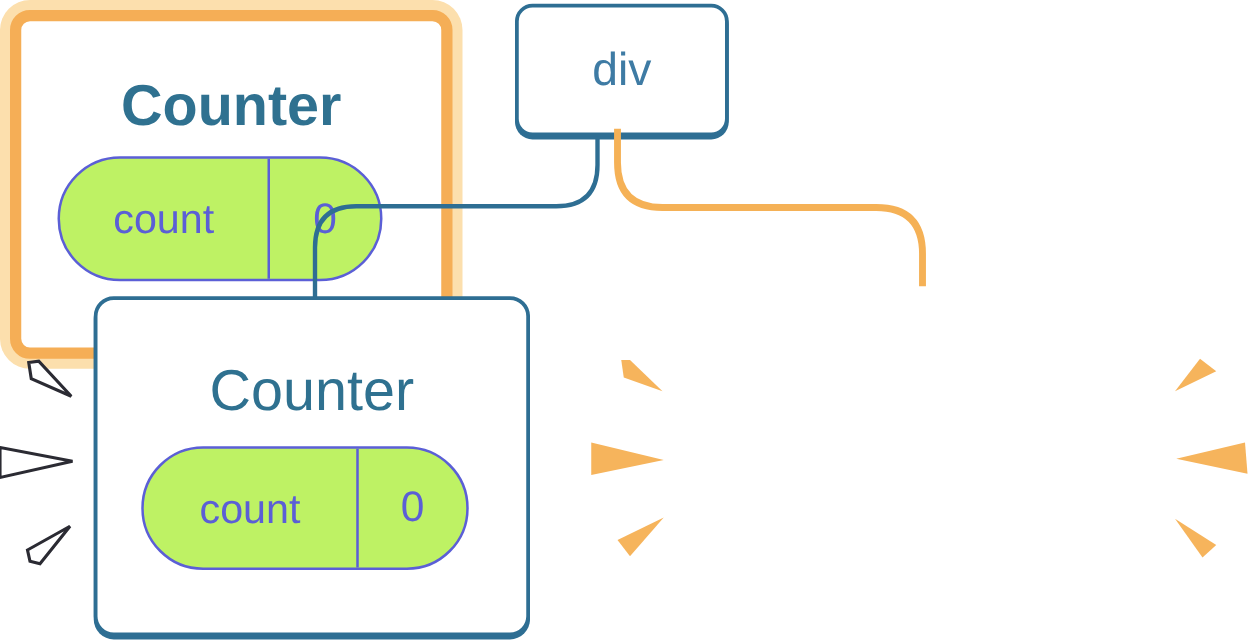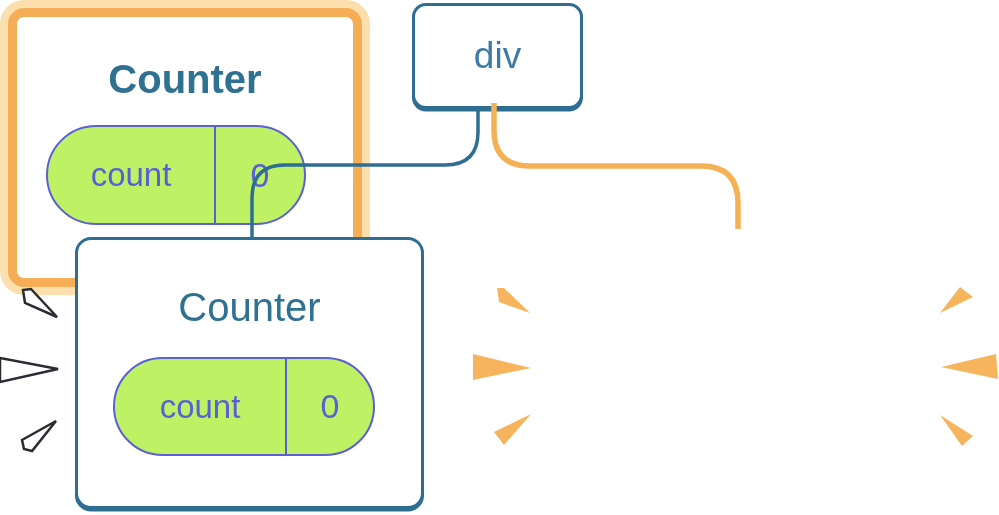--- a/index.html
+++ b/index.html
@@ -16,21 +16,21 @@
 
   .card{position:absolute;background:#fff;z-index:3;}
   .card-left{left:75px;top:237px;width:343px;height:266px;
     border:3.5px solid #2E6E93;border-radius:16px;box-shadow:0 2.5px 0 #2E6E93;}
   .card-right-outer{left:552px;top:218px;width:370px;height:295px;
     background:#FCDFAD;border-radius:24px;padding:8px;box-sizing:border-box;z-index:3;}
   .card-right-inner{position:relative;width:100%;height:100%;background:#fff;
     border:9px solid #F5AE56;border-radius:16px;box-sizing:border-box;}
 
   .card-title{position:absolute;left:0;right:0;text-align:center;
-    font-size:40px;color:#2F7190;}
+    font-size:46px;color:#2F7190;}
   .card-left .card-title{top:45px;}
   .card-right-inner .card-title{top:40px;font-weight:bold;}
 
   .pill{position:absolute;display:flex;box-sizing:border-box;
     border:2.5px solid #5B5FD6;border-radius:60px;background:#bef264;}
   .card-left .pill{left:35px;top:117px;width:262px;height:99px;}
   .card-right-inner .pill{left:29px;top:108px;width:260px;height:100px;}
   .pill-key{display:flex;align-items:center;justify-content:center;
     border-right:2.5px solid #5B5FD6;font-size:33px;color:#5B5FD6;}
   .card-left .pill-key{width:170px;}

